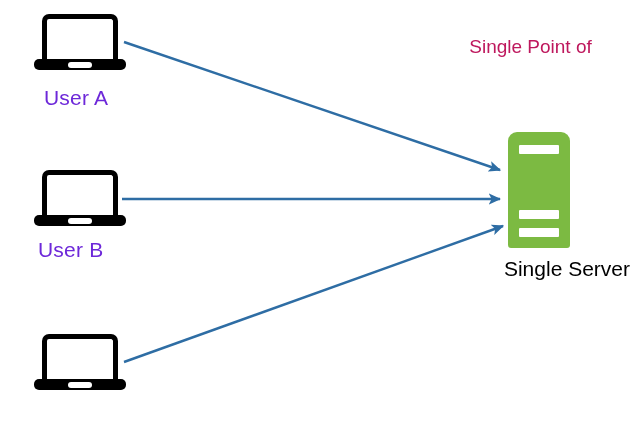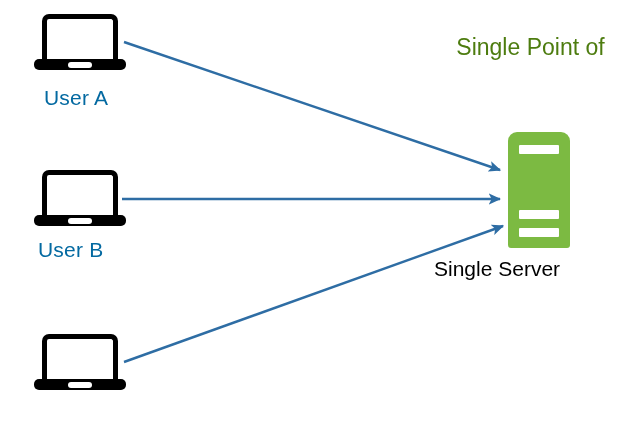--- a/index.html
+++ b/index.html
@@ -57,21 +57,21 @@
     height: 6px;
     background: #ffffff;
     border-radius: 3px;
   }
   
   .user-label {
     position: absolute;
     width: 160px;
     text-align: left;
     font-size: 21px;
-    color: #0369a1;
+    color: #6d28d9;
     letter-spacing: 0.2px;
     white-space: nowrap;
   }
   
   .server {
     position: absolute;
     left: 508px;
     top: 132px;
     width: 62px;
     height: 116px;
@@ -89,30 +89,30 @@
   .server .bar.b1 { top: 13px; }
   .server .bar.b2 { top: 78px; }
   .server .bar.b3 { top: 96px; }
   
   .spof-title {
     position: absolute;
     left: 421px;
     top: 32px;
     width: 219px;
     text-align: center;
-    font-size: 23px;
+    font-size: 19px;
     line-height: 30px;
-    color: #4d7c0f;
+    color: #be185d;
   }
   .server-label {
     position: absolute;
     left: 434px;
     top: 257px;
     width: 196px;
-    text-align: left;
+    text-align: right;
     font-size: 21px;
     color: #000000;
     white-space: nowrap;
   }
 </style>
 </head>
 <body>
 
 <div id="canvas">
 

